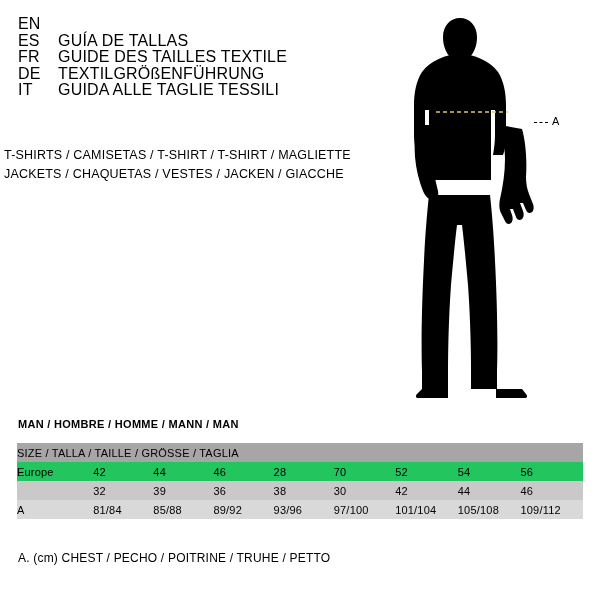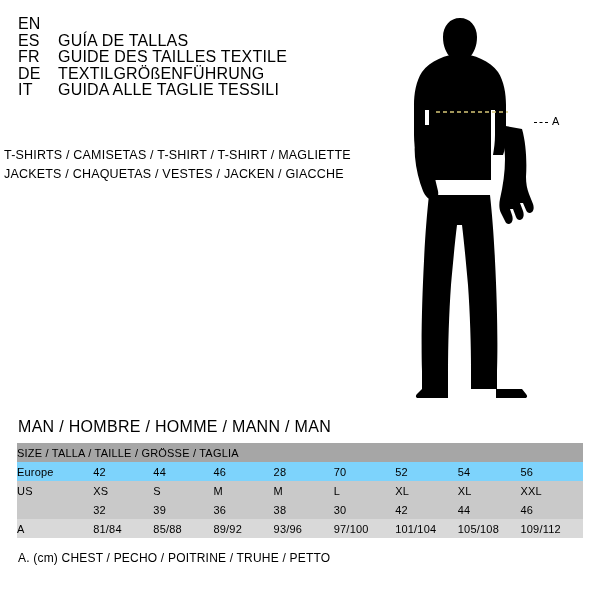--- a/index.html
+++ b/index.html
@@ -82,23 +82,23 @@
     top: 112px;
     width: 14px;
     border-top: 1px dashed #000;
   }
 
   
   .table-title {
     position: absolute;
     left: 18px;
     top: 418px;
-    font-size: 16px;
+    font-size: 11px;
     letter-spacing: 0.3px;
-    font-weight: normal;
+    font-weight: bold;
   }
   table.size-table {
     position: absolute;
     left: 17px;
     top: 443px;
     width: 566px;
     border-collapse: collapse;
     font-size: 11px;
     letter-spacing: 0.2px;
   }
@@ -108,21 +108,21 @@
     vertical-align: middle;
     white-space: nowrap;
   }
   .row-head td {
     background: #a6a6a6;
     color: #000;
     font-size: 11px;
     height: 19px;
     padding-left: 5px;
   }
-  .row-light td { background: #7dd3fc; }
+  .row-light td { background: #22c55e; }
   .row-dark td { background: #c9c9c9; }
   .row-a td { background: #d9d9d9; }
   .c-label { width: 86px; padding-left: 5px; }
   .c-val { width: 68px; }
   .footnote {
     position: absolute;
     left: 18px;
     top: 551px;
     font-size: 12px;
     letter-spacing: 0.2px;
@@ -196,31 +196,20 @@
         <td class="c-val">42</td>
         <td class="c-val">44</td>
         <td class="c-val">46</td>
         <td class="c-val">28</td>
         <td class="c-val">70</td>
         <td class="c-val">52</td>
         <td class="c-val">54</td>
         <td class="c-val">56</td>
       </tr>
       <tr class="row-dark">
-        <td class="c-label">US</td>
-        <td class="c-val">XS</td>
-        <td class="c-val">S</td>
-        <td class="c-val">M</td>
-        <td class="c-val">M</td>
-        <td class="c-val">L</td>
-        <td class="c-val">XL</td>
-        <td class="c-val">XL</td>
-        <td class="c-val">XXL</td>
-      </tr>
-      <tr class="row-dark">
         <td class="c-label"></td>
         <td class="c-val">32</td>
         <td class="c-val">39</td>
         <td class="c-val">36</td>
         <td class="c-val">38</td>
         <td class="c-val">30</td>
         <td class="c-val">42</td>
         <td class="c-val">44</td>
         <td class="c-val">46</td>
       </tr>

